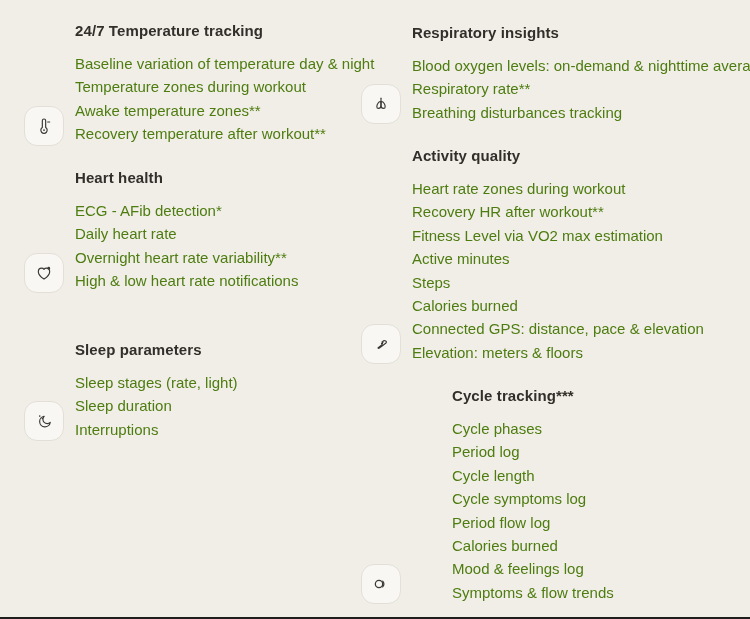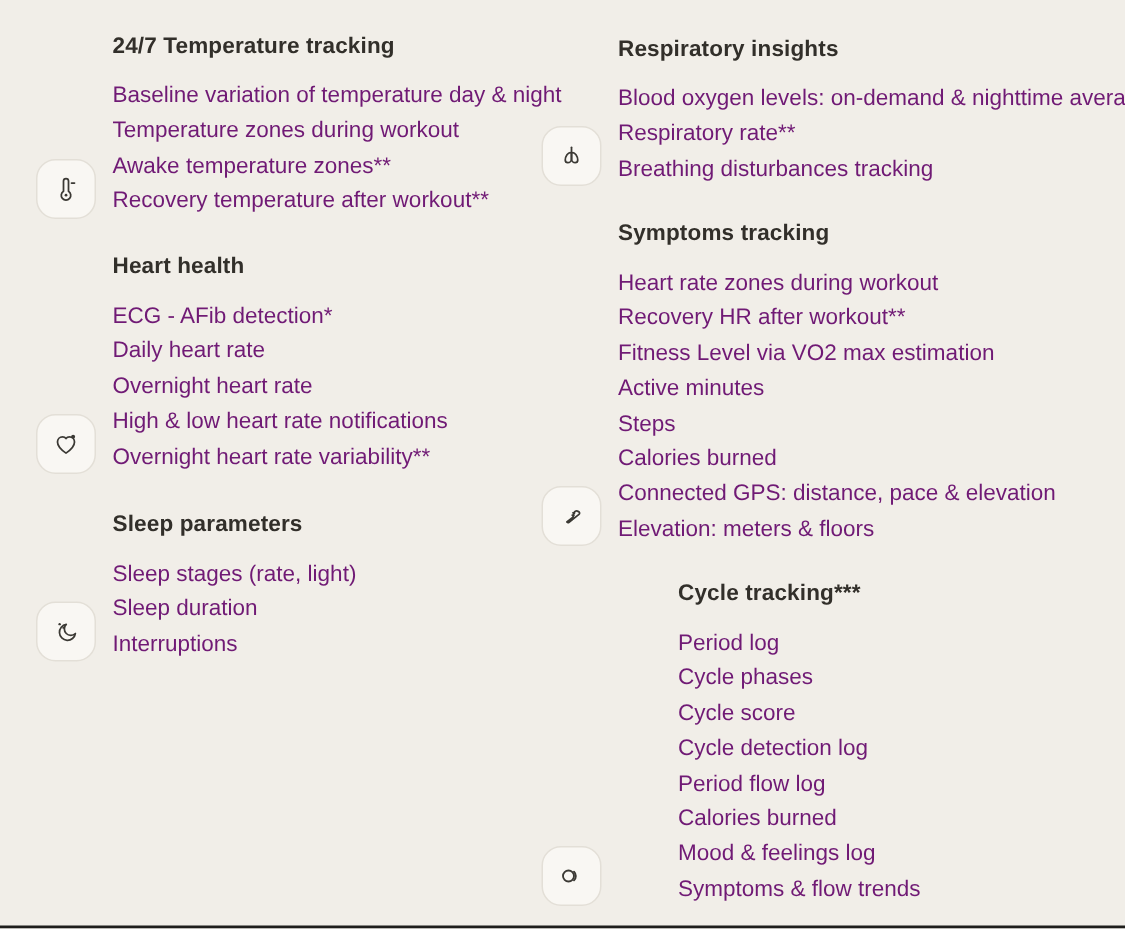--- a/index.html
+++ b/index.html
@@ -21,21 +21,21 @@
   }
   .icon-box svg{display:block;}
   .section-content{margin-left:11px;}
   .section-title{
     margin:6px 0 0 0;
     font-size:15px;font-weight:600;
     color:#322f2a;letter-spacing:.1px;
   }
   .feature-list{
     list-style:none;margin:13px 0 0 0;padding:0;
-    font-size:15px;color:#701a75;
+    font-size:15px;color:#4d7c0f;
   }
   .feature-list li{line-height:23.4px;white-space:nowrap;}
   .pos-temperature{left:24px;top:16px;}
   .pos-heart{left:24px;top:163px;}
   .pos-sleep{left:24px;top:335px;}
   .pos-respiratory{left:361px;top:18px;}
   .pos-activity{left:361px;top:141px;}
   .pos-cycle{left:361px;top:381px;gap:40px;}
   .bottom-edge{
     position:absolute;left:0;right:0;bottom:0;height:2px;
@@ -71,23 +71,22 @@
       <svg width="20" height="20" viewBox="0 0 24 24" fill="none" stroke="#3b3934" stroke-width="1.4" stroke-linecap="round" stroke-linejoin="round">
         <path d="M12 19.3c-3.4-2.3-6.8-5.4-6.8-8.9 0-2.4 1.8-4.2 4-4.2 1.2 0 2.2.5 2.8 1.4.6-.9 1.6-1.4 2.8-1.4 2.2 0 4 1.8 4 4.2 0 3.5-3.4 6.6-6.8 8.9z"></path>
         <circle cx="17.7" cy="6.2" r="1.6" fill="#3b3934" stroke="none"></circle>
       </svg>
     </div>
     <div class="section-content">
       <h3 class="section-title">Heart health</h3>
       <ul class="feature-list">
         <li>ECG - AFib detection*</li>
         <li>Daily heart rate</li>
-        <li>Overnight heart rate</li>
+        <li>Overnight heart rate variability**</li>
         <li>High &amp; low heart rate notifications</li>
-        <li>Overnight heart rate variability**</li>
       </ul>
     </div>
   </section>
 
   <section class="feature-section pos-sleep">
     <div class="icon-box">
       <svg width="20" height="20" viewBox="0 0 24 24" fill="none" stroke="#3b3934" stroke-width="1.4" stroke-linecap="round" stroke-linejoin="round">
         <path d="M19.5 13.6A6.4 6.4 0 1 1 12.2 6.3a5 5 0 0 0 7.3 7.3z"></path>
         <circle cx="6.9" cy="6.1" r=".95" fill="#3b3934" stroke="none"></circle>
         <circle cx="10" cy="8.9" r=".95" fill="#3b3934" stroke="none"></circle>
@@ -124,21 +123,21 @@
   <section class="feature-section pos-activity">
     <div class="icon-box">
       <svg width="20" height="20" viewBox="0 0 24 24" fill="none" stroke="#3b3934" stroke-width="1.4" stroke-linecap="round" stroke-linejoin="round">
         <g transform="rotate(-38 12 12)">
           <path d="M6.2 13.4h6.2l2.9-2.2c.9-.7 2.2-.4 2.8.6l.5.9c.5.9-.1 2-1.1 2H7.4c-.7 0-1.2-.5-1.2-1.3z"></path>
           <path d="M12.9 11.8l.8 1M14.5 10.7l.8 1"></path>
         </g>
       </svg>
     </div>
     <div class="section-content">
-      <h3 class="section-title">Symptoms tracking</h3>
+      <h3 class="section-title">Activity quality</h3>
       <ul class="feature-list">
         <li>Heart rate zones during workout</li>
         <li>Recovery HR after workout**</li>
         <li>Fitness Level via VO2 max estimation</li>
         <li>Active minutes</li>
         <li>Steps</li>
         <li>Calories burned</li>
         <li>Connected GPS: distance, pace &amp; elevation</li>
         <li>Elevation: meters &amp; floors</li>
       </ul>
@@ -148,24 +147,24 @@
   <section class="feature-section pos-cycle">
     <div class="icon-box">
       <svg width="20" height="20" viewBox="0 0 24 24" fill="none" stroke="#3b3934" stroke-width="1.5" stroke-linecap="round" stroke-linejoin="round">
         <circle cx="9.6" cy="12" r="4.4"></circle>
         <path d="M14 8.5a4.9 4.9 0 0 1 0 7"></path>
       </svg>
     </div>
     <div class="section-content">
       <h3 class="section-title">Cycle tracking***</h3>
       <ul class="feature-list">
+        <li>Cycle phases</li>
         <li>Period log</li>
-        <li>Cycle phases</li>
-        <li>Cycle score</li>
-        <li>Cycle detection log</li>
+        <li>Cycle length</li>
+        <li>Cycle symptoms log</li>
         <li>Period flow log</li>
         <li>Calories burned</li>
         <li>Mood &amp; feelings log</li>
         <li>Symptoms &amp; flow trends</li>
       </ul>
     </div>
   </section>
 
   <div class="bottom-edge"></div>
 </div>

